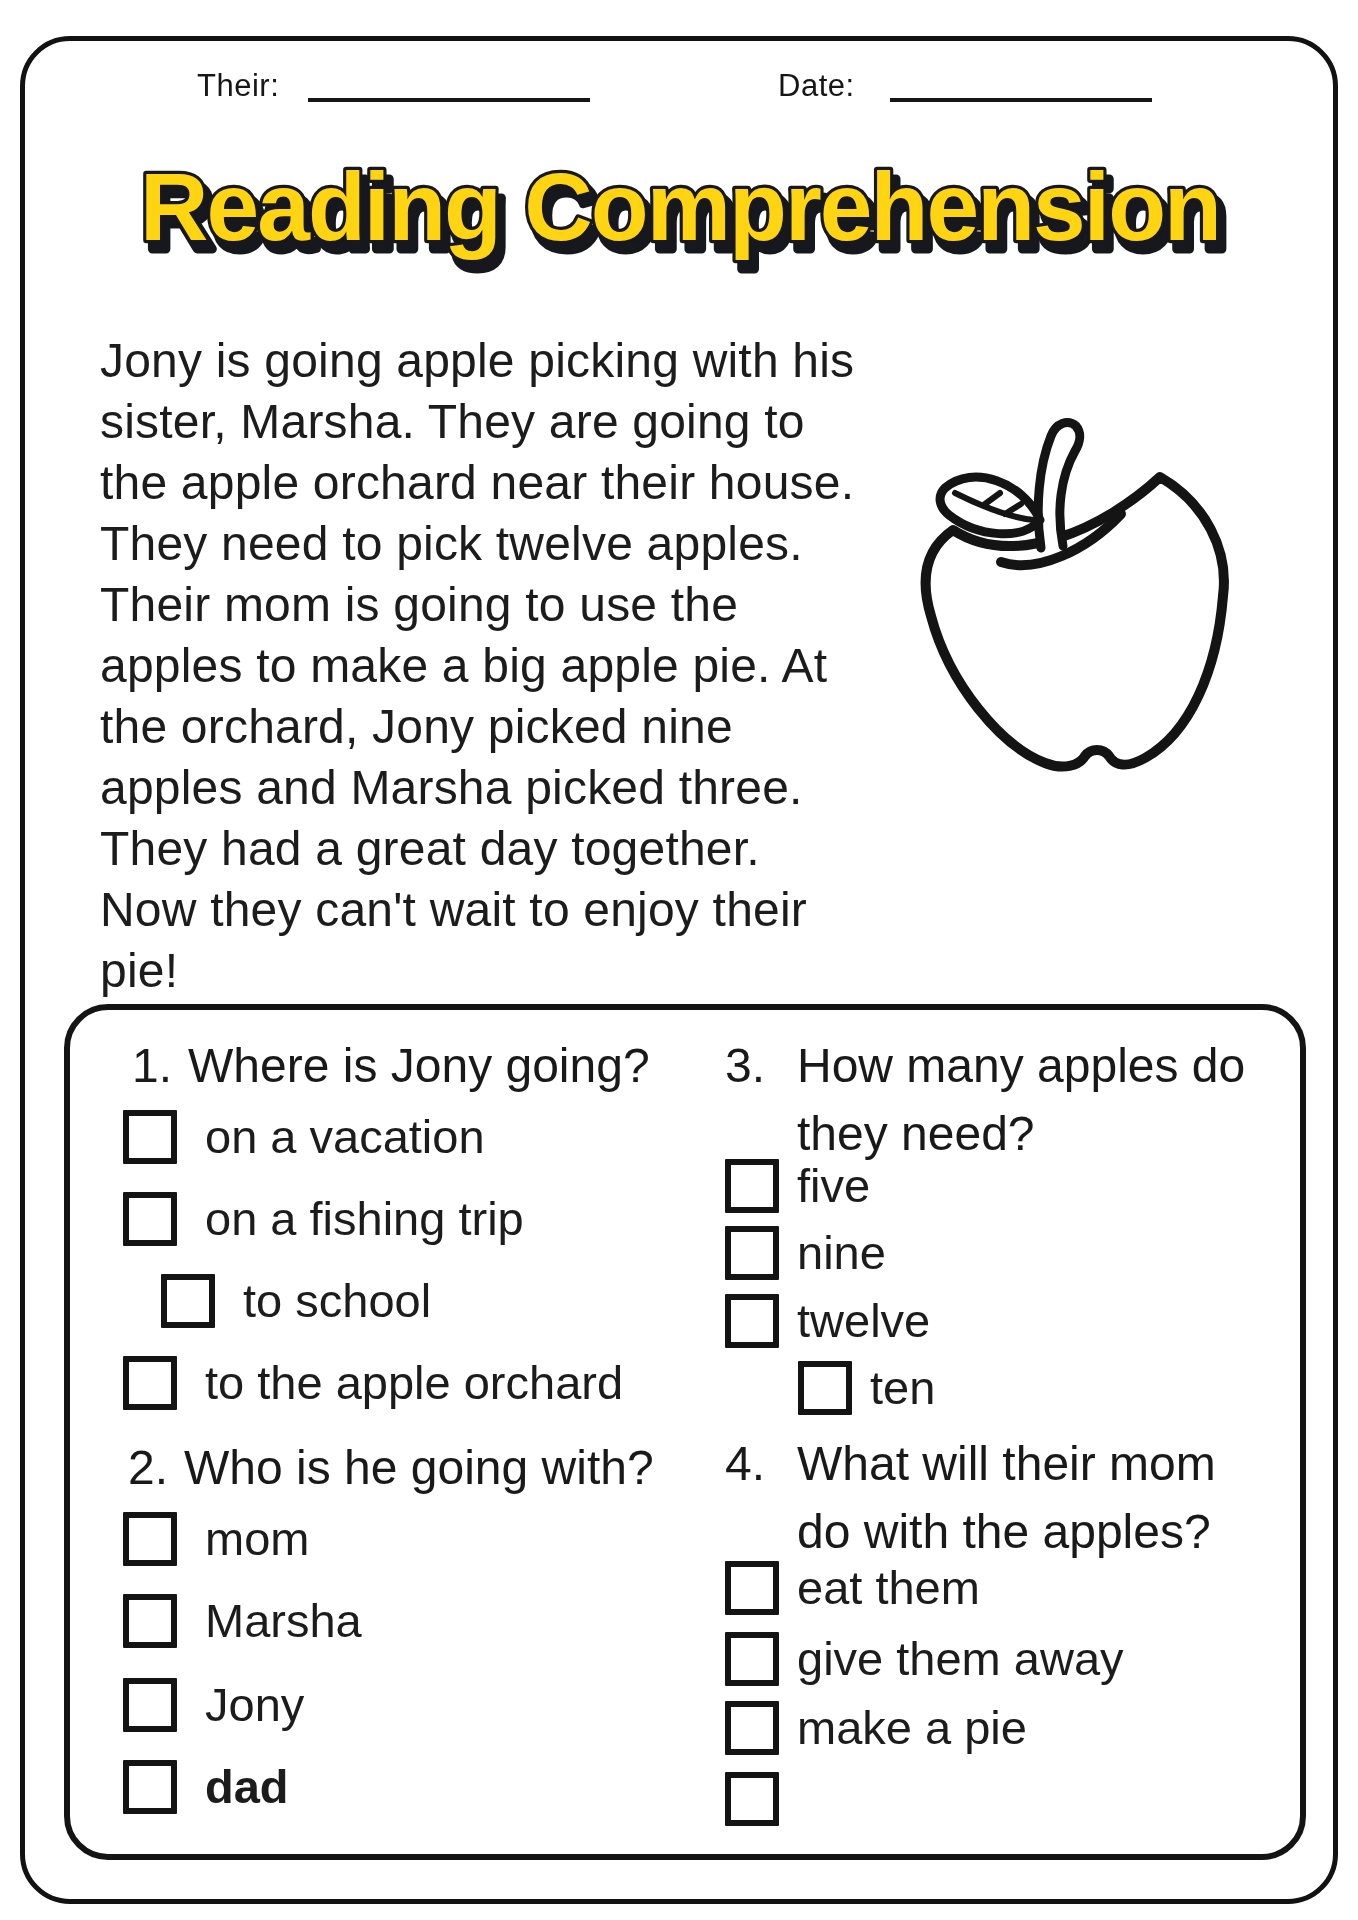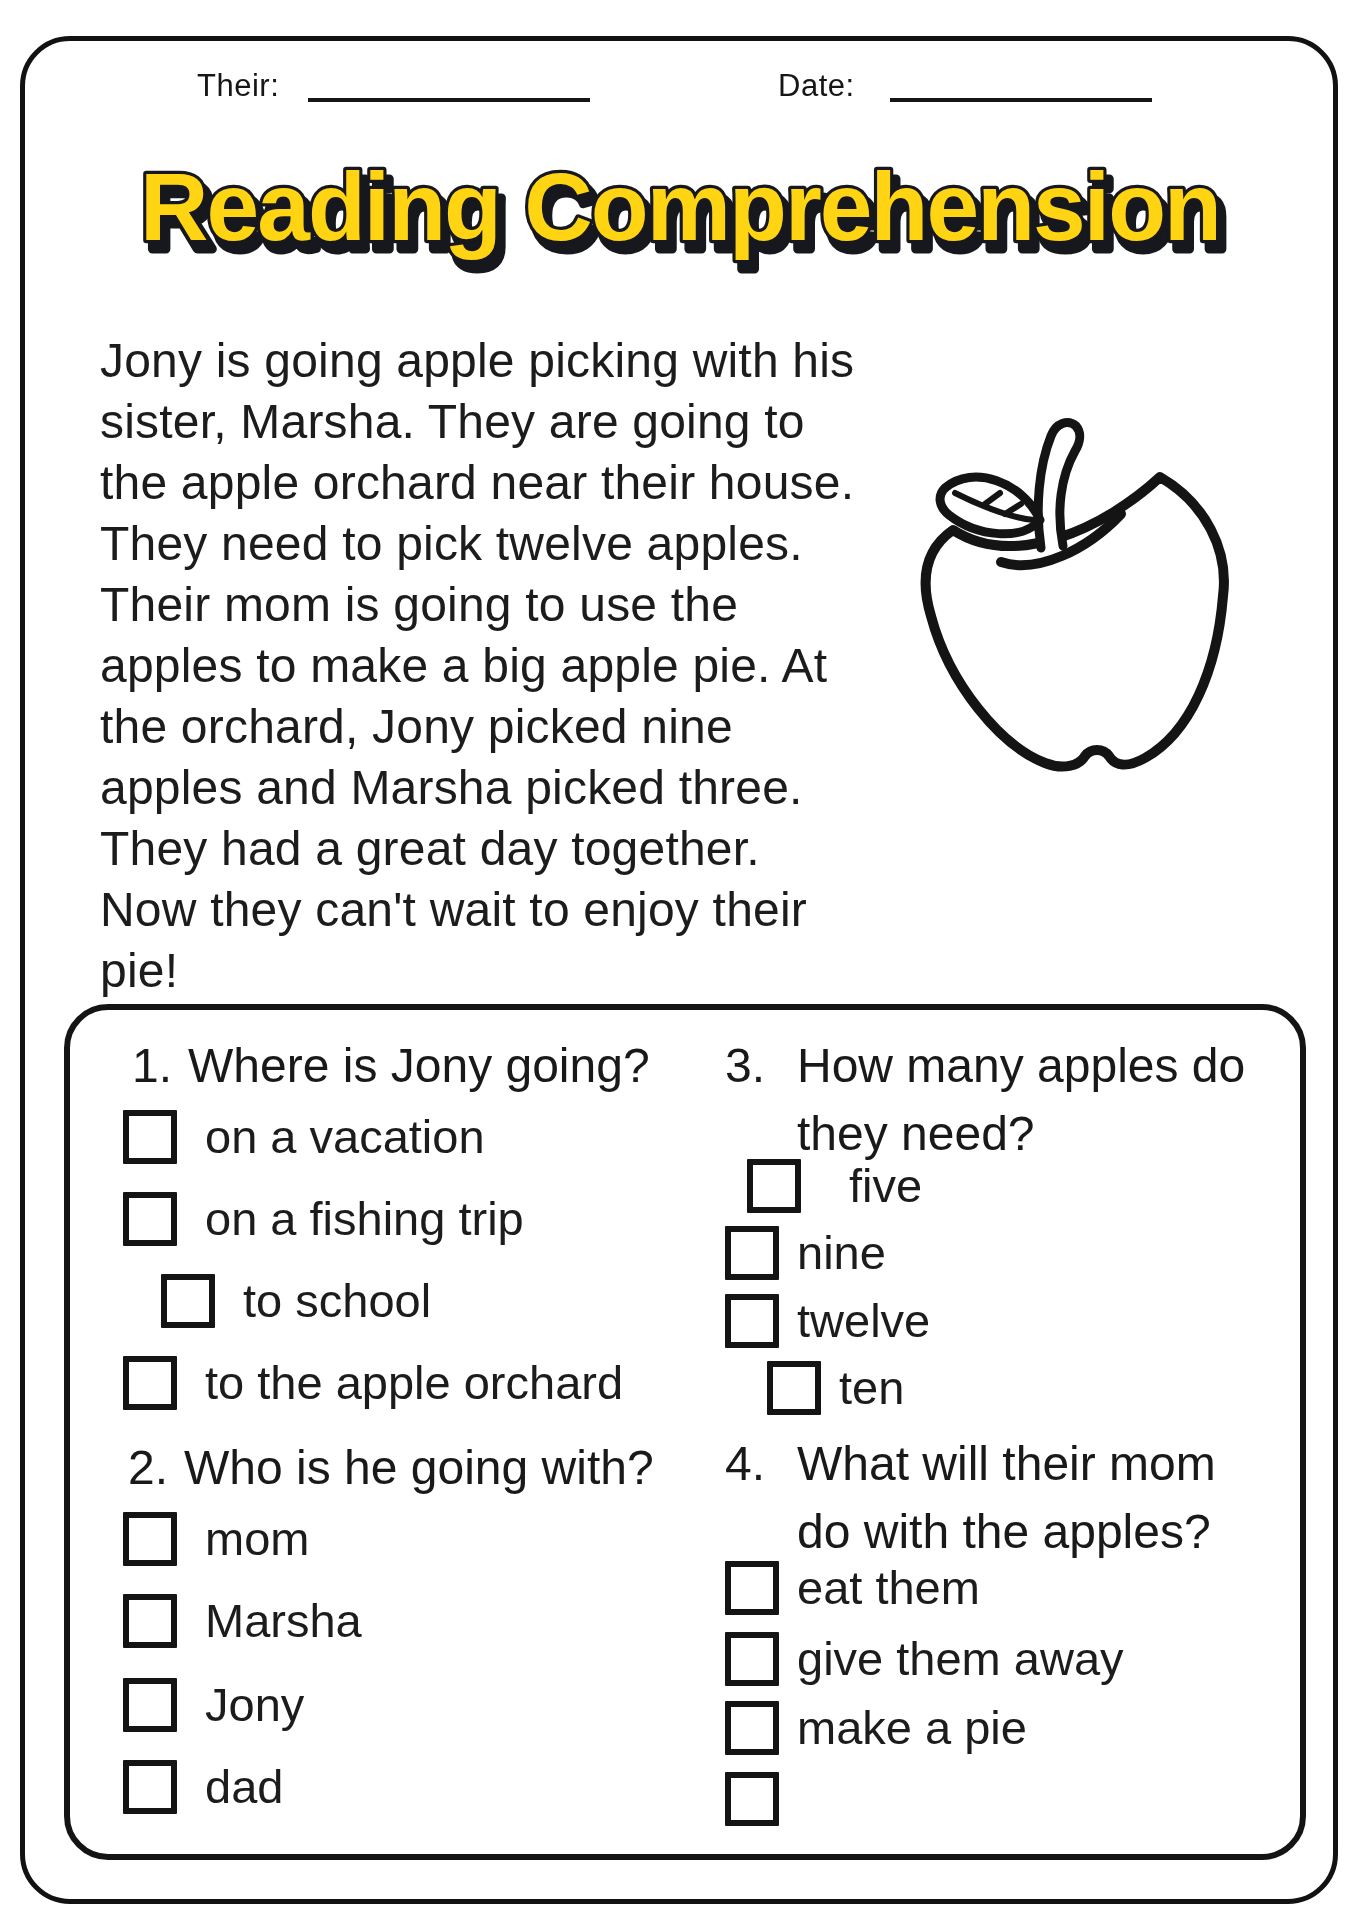--- a/index.html
+++ b/index.html
@@ -140,42 +140,42 @@
     <span class="lbl">mom</span>
   </div>
   <div class="abs opt" style="left:53px;top:584px;">
     <span class="cb"></span>
     <span class="lbl">Marsha</span>
   </div>
   <div class="abs opt" style="left:53px;top:668px;">
     <span class="cb"></span>
     <span class="lbl">Jony</span>
   </div>
-  <div class="abs opt" style="left:53px;top:750px;">
+  <div class="abs opt" style="left:53px;top:750px;font-weight:bold;">
     <span class="cb"></span>
     <span class="lbl">dad</span>
   </div>
 
   <div class="abs qhead hang" style="left:655px;top:22px;">
     <span class="qnum">3.</span>
     <span class="qtxt">How many apples do they need?</span>
   </div>
-  <div class="abs opt rc" style="left:677px;top:149px;gap:30px;">
+  <div class="abs opt rc" style="left:655px;top:149px;">
     <span class="cb"></span>
     <span class="lbl">five</span>
   </div>
   <div class="abs opt rc" style="left:655px;top:216px;">
     <span class="cb"></span>
     <span class="lbl">nine</span>
   </div>
   <div class="abs opt rc" style="left:655px;top:284px;">
     <span class="cb"></span>
     <span class="lbl">twelve</span>
   </div>
-  <div class="abs opt rc" style="left:656px;top:351px;padding-left:41px;">
+  <div class="abs opt rc" style="left:687px;top:351px;padding-left:41px;">
     <span class="cb"></span>
     <span class="lbl">ten</span>
   </div>
 
   <div class="abs qhead hang" style="left:655px;top:420px;">
     <span class="qnum">4.</span>
     <span class="qtxt">What will their mom do with the apples?</span>
   </div>
   <div class="abs opt rc" style="left:655px;top:551px;">
     <span class="cb"></span>

